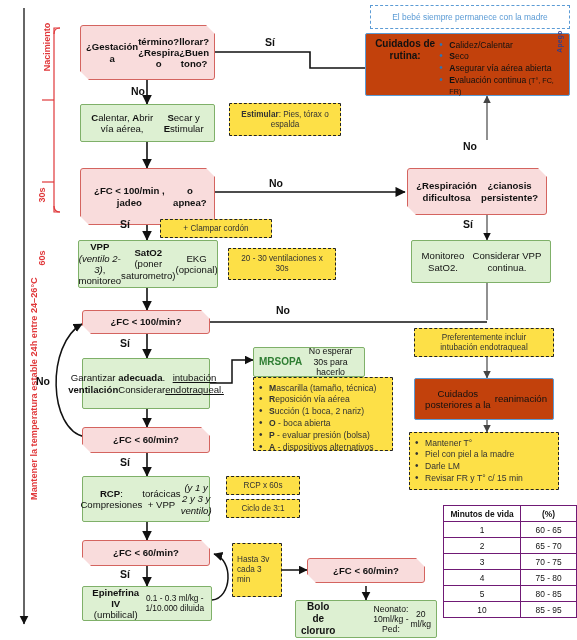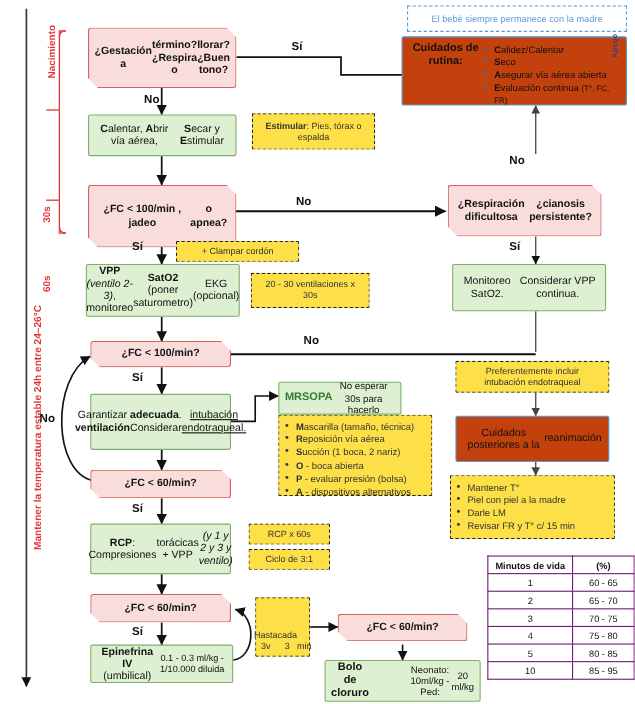--- a/index.html
+++ b/index.html
@@ -308,21 +308,21 @@
 
   <div class="lbl" style="left:120px;top:568px;">Sí</div>
 
   <div class="node action" style="left:82px;top:586px;width:130px;height:35px;">
     <div>
       <span class="b">Epinefrina IV</span><span> (umbilical)</span>
     </div>
     <div style="font-size:8.3px;">0.1 - 0.3 ml/kg - 1/10.000 diluida</div>
   </div>
 
-  <div class="note" style="position:absolute;left:232px;top:543px;width:50px;height:54px;display:flex;flex-direction:row;align-items:flex-end;justify-content:center;text-align:center;box-sizing:border-box;">
+  <div class="note" style="position:absolute;left:232px;top:543px;width:50px;height:54px;display:flex;flex-direction:column;align-items:flex-start;justify-content:center;text-align:center;box-sizing:border-box;">
     <span>Hasta 3v</span>
     <span>cada 3</span>
     <span>min</span>
   </div>
 
   <div class="node decision" style="left:307px;top:558px;width:118px;height:25px;">
     <span>¿FC &lt; 60/min?</span>
   </div>
 
   <div class="node action" style="left:295px;top:600px;width:142px;height:38px;">

